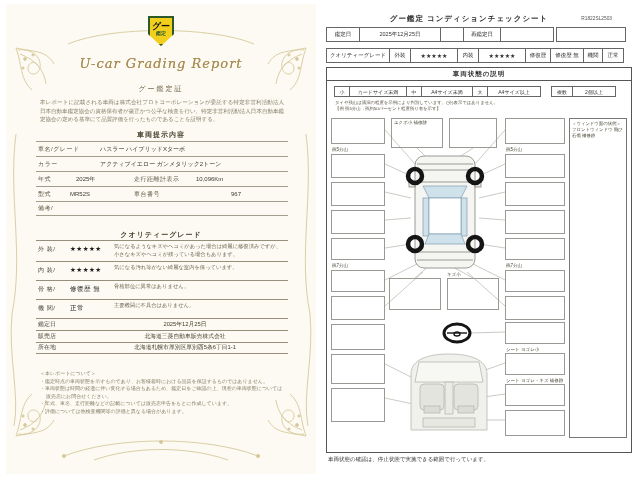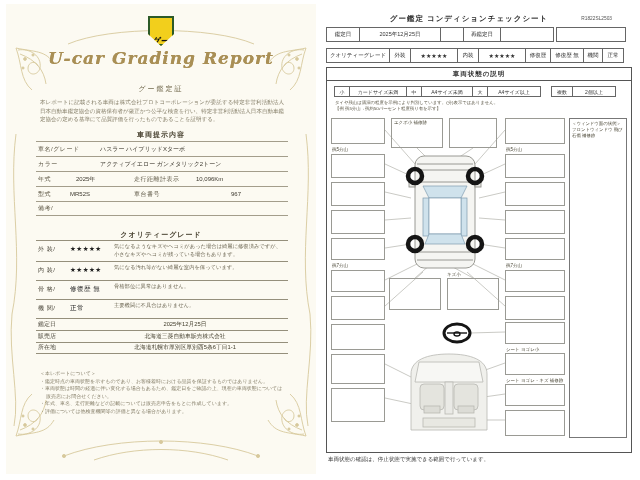--- a/index.html
+++ b/index.html
@@ -10,25 +10,25 @@
   
   .cert { position:absolute; left:6px; top:4px; width:310px; height:470px;
           background:#fcfaf2; color:#56503f; }
   .cert .ornament { position:absolute; inset:0; pointer-events:none; }
   .badge { position:absolute; top:12px; left:50%; transform:translateX(-50%);
            width:30px; height:34px; text-align:center; }
   .shield { width:26px; height:30px; margin:0 auto; background:#f2cf1c;
             border:2px solid #2c5a28;
             clip-path:polygon(0 0,100% 0,100% 60%,50% 100%,0 60%);
             display:flex; flex-direction:column; align-items:center; }
-  .shield .b-top { font-size:9px; font-weight:bold; color:#111; line-height:1.15; margin-top:18px; }
+  .shield .b-top { font-size:9px; font-weight:bold; color:#111; line-height:1.15; margin-top:3px; }
   .shield .b-sub { font-size:5px; color:#2c5a28; font-weight:bold; line-height:1; }
-  .cert-title { position:absolute; top:44px; left:0; right:0; text-align:center;
-                font-family:"DejaVu Serif", serif; font-style:italic; font-weight:bold;
-                font-size:17px; color:#a98f55; letter-spacing:1px;
+  .cert-title { position:absolute; top:52px; left:0; right:0; text-align:center;
+                font-family:"DejaVu Serif", serif; font-style:italic; font-weight:normal;
+                font-size:13px; color:#a98f55; letter-spacing:1px;
                 text-shadow:0 0 .4px #a98f55; }
   .cert-sub { position:absolute; top:80px; left:0; right:0; text-align:center;
               font-size:7px; color:#6b6245; letter-spacing:2px; }
   .intro { position:absolute; top:94px; left:34px; width:244px;
            font-size:5.5px; line-height:1.55; color:#837c66; text-align:justify; }
   .sec-h { position:absolute; left:0; right:0; text-align:center; font-size:7px;
            font-weight:bold; color:#4e4837; letter-spacing:1px; }
   .vtable { position:absolute; left:30px; width:252px; font-size:6px; color:#4a463a; }
   .vrow { display:flex; align-items:center; border-top:1px solid #a39d8b;
           min-height:15px; padding:1px 2px; }

